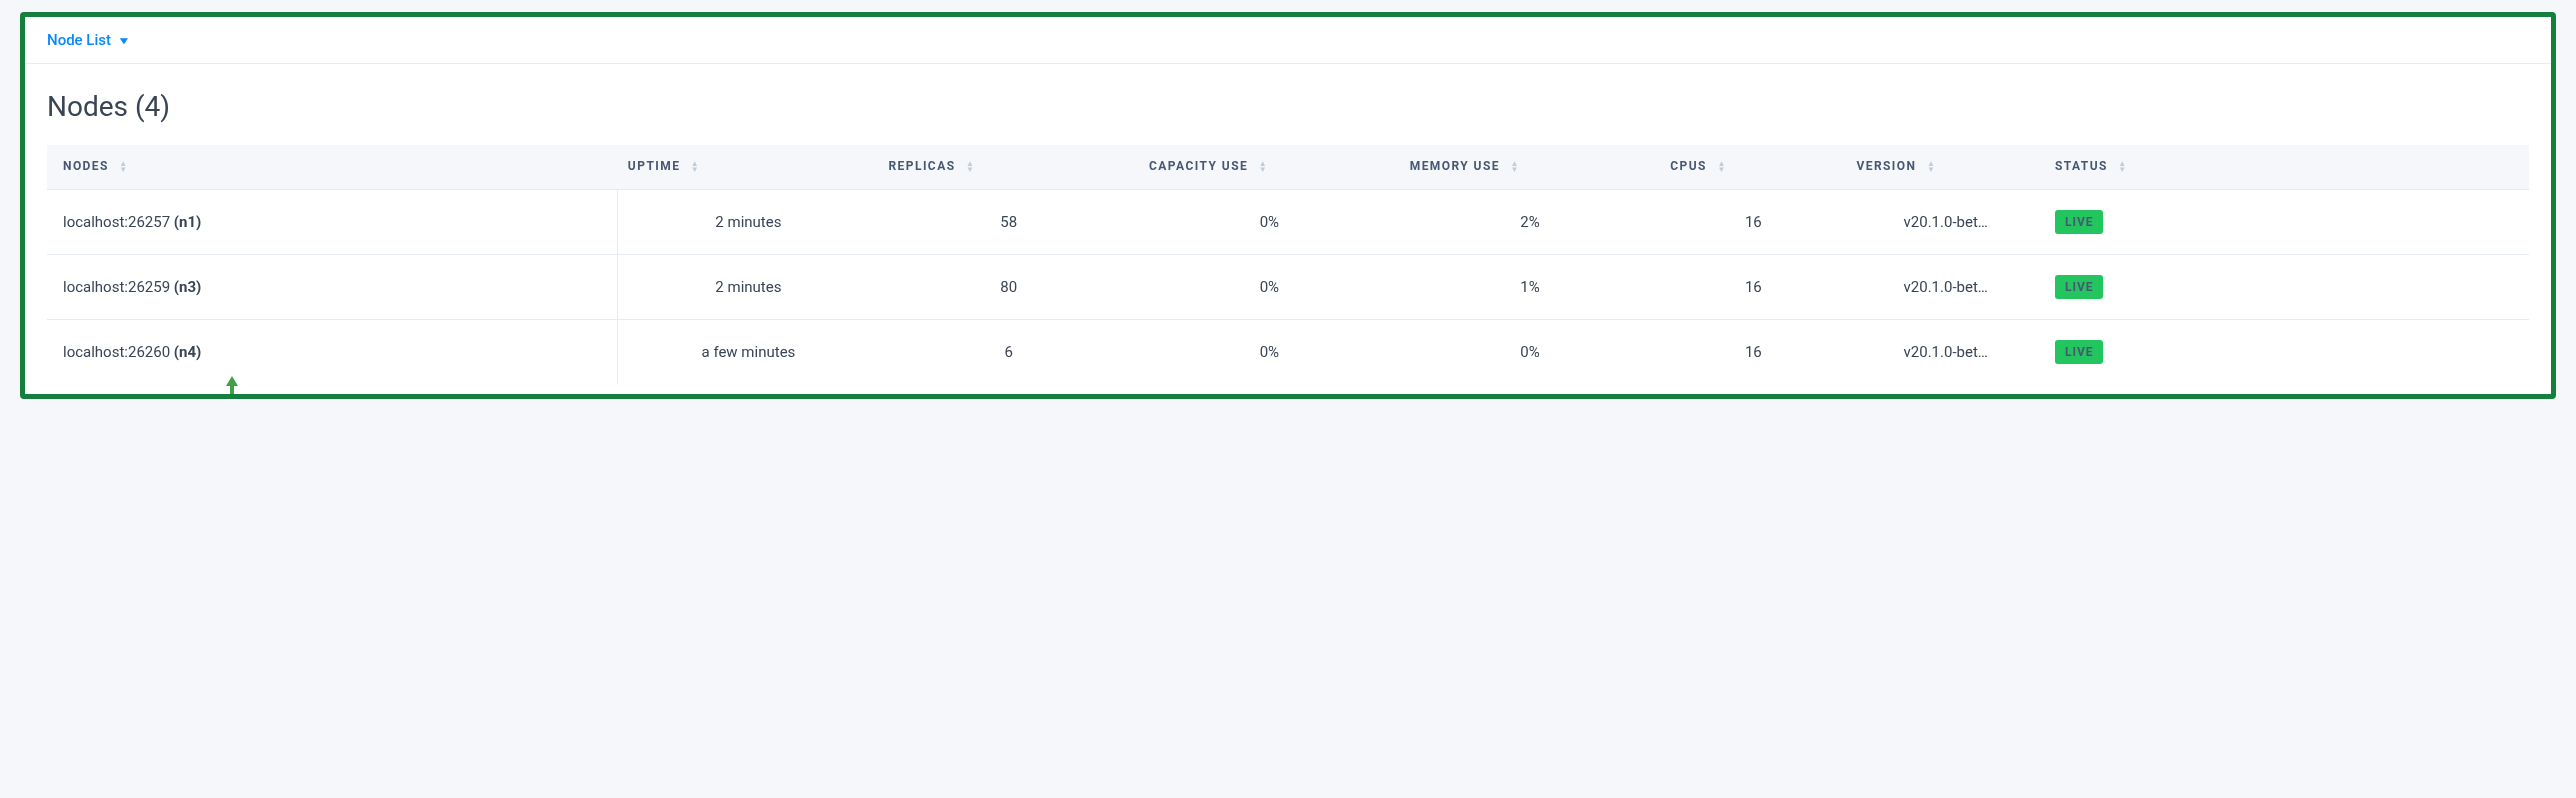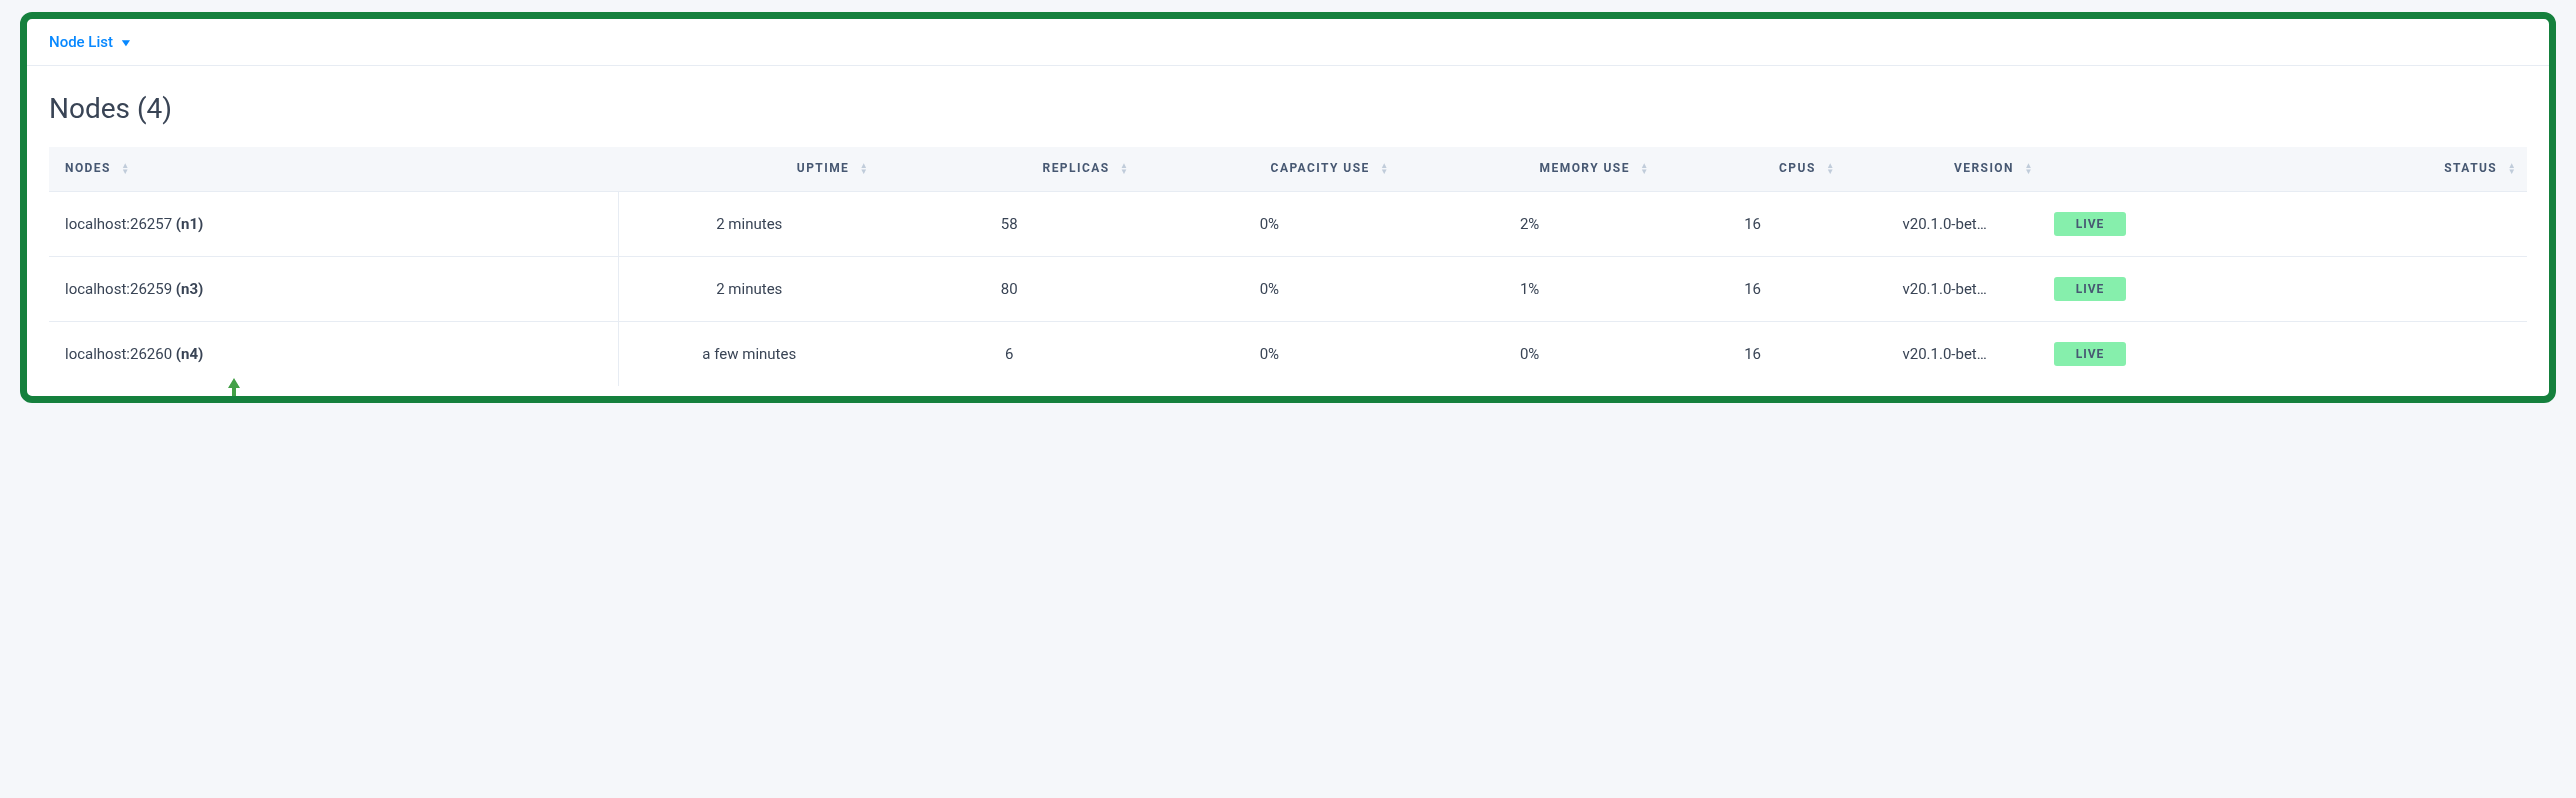--- a/index.html
+++ b/index.html
@@ -6,22 +6,22 @@
   html, body { width: 100%; height: 100%; }
   body {
     font-family: -apple-system, BlinkMacSystemFont, "Segoe UI", Roboto, "Helvetica Neue", Arial, sans-serif;
     background: #f5f7fa;
     color: #394455;
     font-size: 14px;
     padding: 12px 20px;
   }
   .card {
     background: #fff;
-    border: 7px solid #15803d;
-    border-radius: 12px;
+    border: 5px solid #15803d;
+    border-radius: 4px;
     overflow: hidden;
   }
   .breadcrumb-bar {
     padding: 14px 22px;
     border-bottom: 1px solid #e7ecf3;
     display: flex;
     align-items: center;
     gap: 8px;
   }
   .breadcrumb-link {
@@ -47,21 +47,21 @@
   }
   table.nodes {
     width: 100%;
     border-collapse: collapse;
     table-layout: fixed;
   }
   thead tr {
     background: #f5f7fa;
   }
   th {
-    text-align: right;
+    text-align: left;
     padding: 14px 10px;
     font-size: 12px;
     font-weight: 700;
     letter-spacing: 0.12em;
     color: #475872;
     text-transform: uppercase;
     border: none;
     position: relative;
     vertical-align: middle;
     line-height: 1.3;
@@ -89,26 +89,26 @@
   td.first {
     text-align: left;
     padding-left: 16px;
     border-right: 1px solid #e7ecf3;
   }
   td.first .host { color: #394455; }
   td.first .nid { font-weight: 700; color: #394455; }
   td.status-cell { text-align: left; padding-left: 10px; }
   .badge-live {
     display: inline-block;
-    background: #86efac;
+    background: #22c55e;
     color: #475872;
     font-size: 12px;
     font-weight: 700;
     letter-spacing: 0.08em;
-    padding: 5px 22px;
+    padding: 5px 10px;
     border-radius: 3px;
   }
   
   col.c-nodes    { width: 23%; }
   col.c-uptime   { width: 10.5%; }
   col.c-replicas { width: 10.5%; }
   col.c-capacity { width: 10.5%; }
   col.c-memory   { width: 10.5%; }
   col.c-cpus     { width: 7.5%; }
   col.c-version  { width: 8%; }

